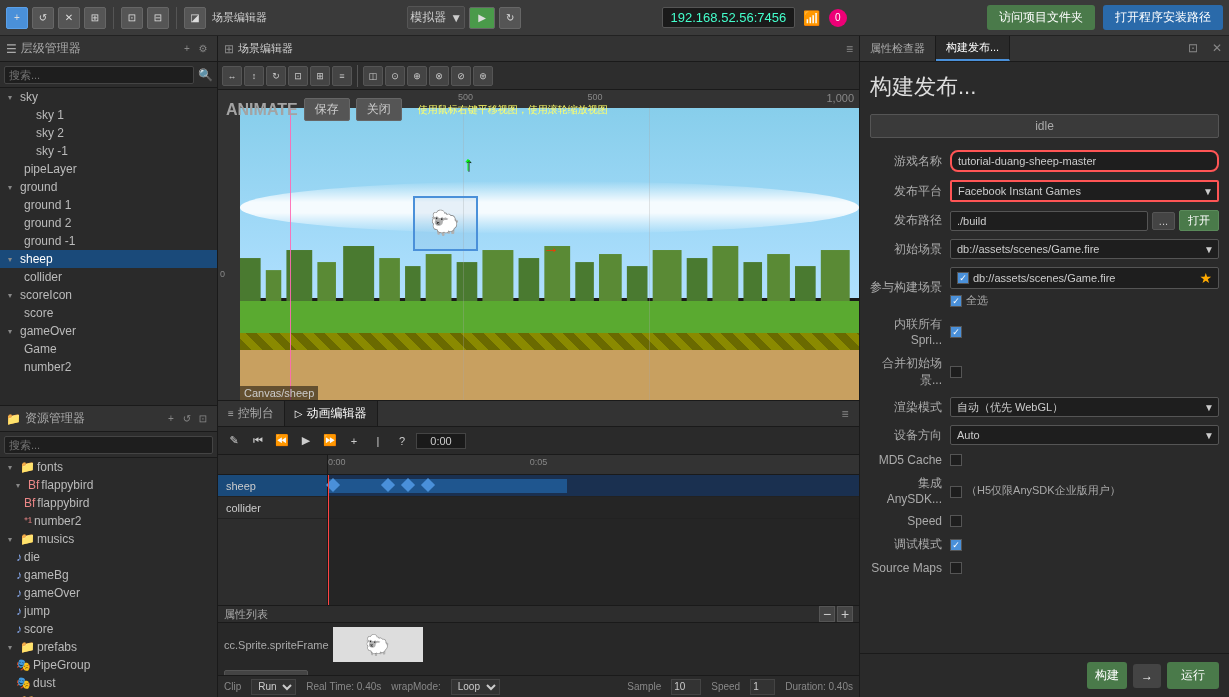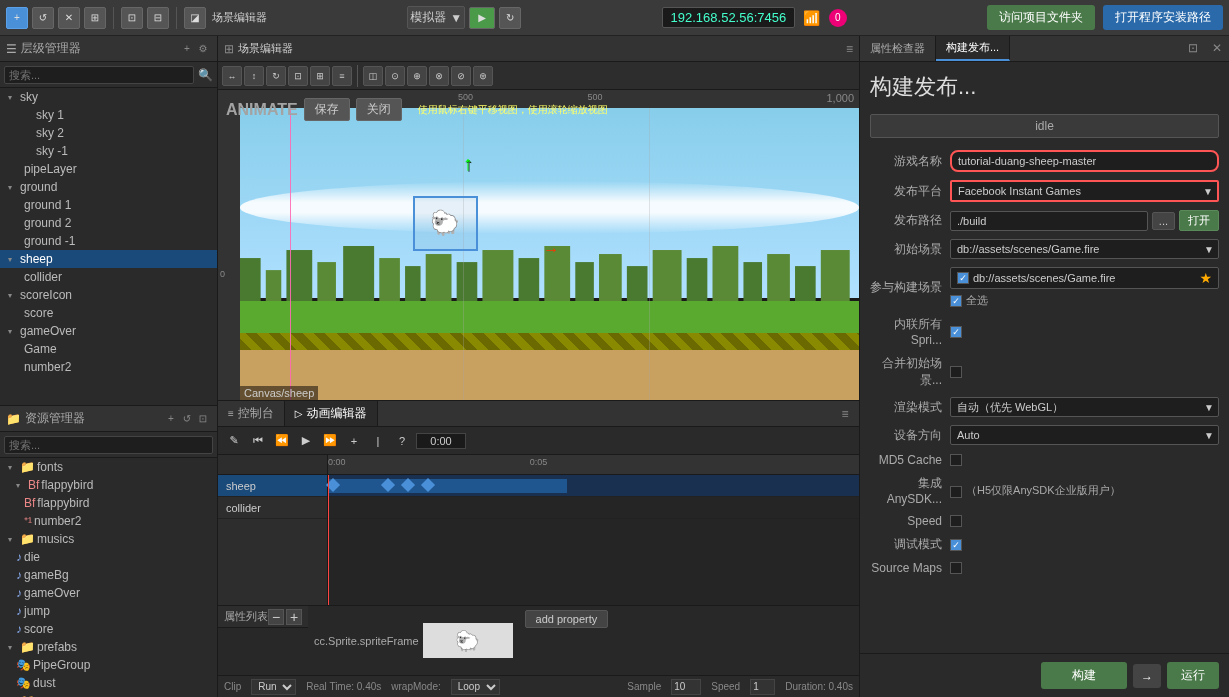--- a/index.html
+++ b/index.html
@@ -104,21 +104,21 @@
     #timeline-tracks { display: flex; flex: 1; }
     .tl-labels { width: 110px; background: #2d2d2d; border-right: 1px solid #1a1a1a; flex-shrink: 0; }
     .tl-label-item { height: 22px; display: flex; align-items: center; padding-left: 8px; border-bottom: 1px solid #222; color: #ccc; font-size: 11px; }
     .tl-label-item.selected { background: #1a4a7a; }
     .tl-content { flex: 1; position: relative; background: #252525; }
     .tl-track-row { height: 22px; border-bottom: 1px solid #222; position: relative; }
     .tl-track-row.selected { background: #1a3050; }
     .tl-keyframe { position: absolute; top: 5px; width: 10px; height: 10px; background: #4a90d9; transform: rotate(45deg); cursor: pointer; }
     .tl-playhead { position: absolute; top: 0; width: 1px; background: #f44; height: 100%; z-index: 5; }
 
-    #timeline-props { height: 70px; background: #282828; border-top: 1px solid #1a1a1a; display: flex; flex-direction: row; }
+    #timeline-props { height: 70px; background: #282828; border-top: 1px solid #1a1a1a; display: flex; flex-direction: column; }
     .props-header { display: flex; align-items: center; justify-content: space-between; height: 22px; background: #2d2d2d; border-bottom: 1px solid #1a1a1a; padding: 0 6px; }
     .props-label { color: #aaa; font-size: 11px; }
     .props-content { display: flex; align-items: center; padding: 4px 6px; gap: 4px; }
     .prop-text { color: #aaa; font-size: 11px; }
     .prop-sprite { width: 90px; height: 35px; background: #ddd; display: flex; align-items: center; justify-content: center; overflow: hidden; }
     .prop-minus { width: 16px; height: 16px; background: #444; border: 1px solid #555; display: flex; align-items: center; justify-content: center; cursor: pointer; color: #ccc; font-size: 14px; }
     .prop-plus { width: 16px; height: 16px; background: #444; border: 1px solid #555; display: flex; align-items: center; justify-content: center; cursor: pointer; color: #ccc; font-size: 14px; }
     .add-prop-btn { background: #444; border: 1px solid #555; color: #ccc; padding: 2px 10px; cursor: pointer; border-radius: 2px; font-size: 11px; }
 
     
@@ -162,21 +162,21 @@
     .build-checkbox.checked::after { content: '✓'; color: #fff; font-size: 9px; }
     .build-check-label { margin-left: 4px; color: #aaa; font-size: 11px; }
     .build-render-wrap { flex: 1; position: relative; display: flex; align-items: center; background: #1e1e1e; border: 1px solid #555; border-radius: 2px; }
     .build-render-select { flex: 1; background: transparent; border: none; color: #ccc; padding: 3px 6px; font-size: 11px; appearance: none; }
     .build-render-arrow { position: absolute; right: 4px; color: #ccc; font-size: 10px; pointer-events: none; }
     .build-direction-wrap { flex: 1; position: relative; display: flex; align-items: center; background: #1e1e1e; border: 1px solid #555; border-radius: 2px; }
     .build-direction-select { flex: 1; background: transparent; border: none; color: #ccc; padding: 3px 6px; font-size: 11px; appearance: none; }
     .build-direction-arrow { position: absolute; right: 4px; color: #ccc; font-size: 10px; pointer-events: none; }
 
     #build-footer { display: flex; align-items: center; justify-content: flex-end; padding: 8px 10px; gap: 6px; border-top: 1px solid #1a1a1a; }
-    .build-btn-build { background: #4a7a4a; border: none; color: #fff; padding: 5px 31px; cursor: pointer; border-radius: 3px; font-size: 12px; }
+    .build-btn-build { background: #4a7a4a; border: none; color: #fff; padding: 5px 8px; cursor: pointer; border-radius: 3px; font-size: 12px; }
     .build-btn-arrow { background: #444; border: none; color: #fff; padding: 5px 8px; cursor: pointer; border-radius: 3px; font-size: 12px; }
     .build-btn-run { background: #4a7a4a; border: none; color: #fff; padding: 5px 14px; cursor: pointer; border-radius: 3px; font-size: 12px; }
   </style>
 </head>
 <body>
 
 <div id="top-toolbar">
   <div class="tb-btn active">+</div>
   <div class="tb-btn">↺</div>
   <div class="tb-btn">✕</div>

